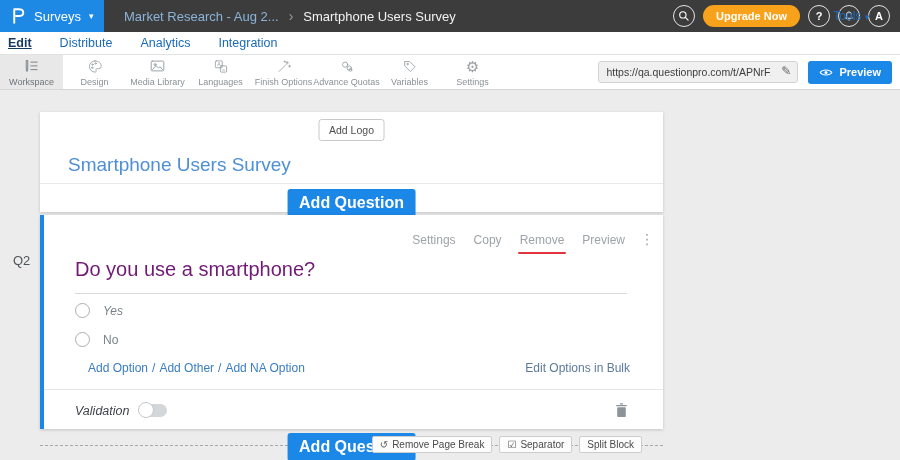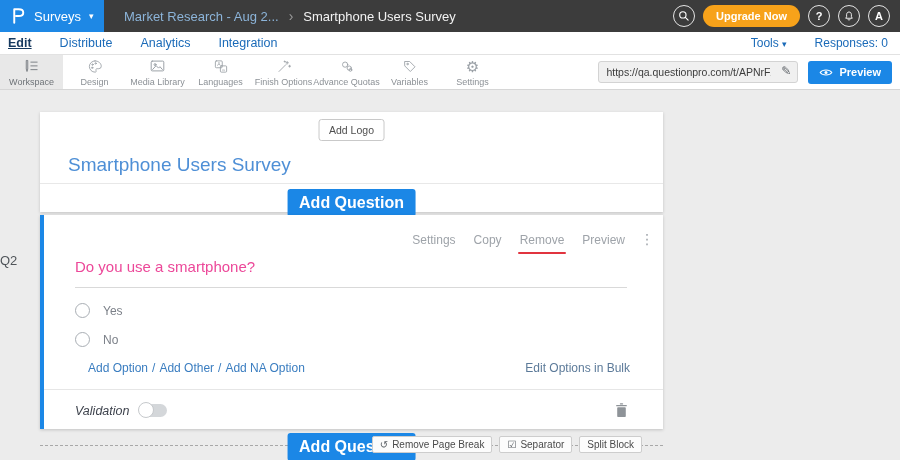--- a/index.html
+++ b/index.html
@@ -27,21 +27,21 @@
     display:flex; align-items:center; justify-content:center; color:#FFFFFF;
     font-size:11px; font-weight:bold; cursor:pointer; background:transparent; }
   .upgrade-btn { background:#F7A21A; color:#FFFFFF; font-size:11px; font-weight:bold;
     border:none; border-radius:12px; padding:5px 13px; cursor:pointer; }
   
   .nav2 { position:absolute; top:32px; left:0; width:900px; height:23px;
     background:#FFFFFF; border-bottom:1px solid #E2E2E2; display:flex;
     align-items:center; padding:0 12px 0 8px;text-align:center; }
   .nav2 .nav-item { font-size:12.5px; color:#1A6AB8; margin-right:28px; cursor:pointer; }
   .nav2 .nav-item.active { color:#16395F; font-weight:bold; text-decoration:underline; }
-  .nav2-right { margin-left:auto; display:flex; align-items:center; gap:28px; }
+  .nav2-right { margin-left:auto; display:flex; align-items:center; gap:40px;flex-direction:column; }
   .tools-link { font-size:12px; color:#1A6AB8; cursor:pointer; }
   .tools-link .caret2 { color:#1A6AB8; font-size:9px; }
   .responses { font-size:12px; color:#1A6AB8; }
   
   .toolbar { position:absolute; top:55px; left:0; width:900px; height:35px;
     background:#FFFFFF; border-bottom:1px solid #D6D6D6; display:flex; align-items:stretch; }
   .tool-tab { width:63px; display:flex; flex-direction:column; align-items:center;
     justify-content:center; gap:2px; cursor:pointer; }
   .tool-tab .t-label { font-size:9px; color:#8C9196; white-space:nowrap; }
   .tool-tab.active { background:#E8E8E8; }
@@ -56,49 +56,49 @@
     border:1px solid #D3D3D3; border-radius:3px; display:flex; align-items:center; }
   .url-input { border:none; background:transparent; outline:none; width:172px;
     font-family:"Liberation Sans", sans-serif; font-size:10.5px; color:#3C3C3C;
     padding:0 0 0 7px; }
   .url-edit { position:absolute; right:6px; top:2px; font-size:12px; color:#5A5F64;
     cursor:pointer; }
   .preview-btn { height:23px; background:#1B87E6; border:none; border-radius:3px;
     color:#FFFFFF; font-size:11px; font-weight:bold; padding:0 11px; cursor:pointer;
     display:flex; align-items:center; gap:6px; font-family:"Liberation Sans", sans-serif; }
   
-  .q-index { position:absolute; left:0; top:253px; font-size:13px; color:#4F5459; }
+  .q-index { position:absolute; left:13px; top:253px; font-size:13px; color:#4F5459; }
   .card { position:absolute; left:40px; width:623px; background:#FFFFFF;
     box-shadow:0 1px 3px rgba(0,0,0,0.18); }
   .card-header { top:112px; height:100px; }
   .addlogo-btn { position:absolute; top:7px; left:50%; transform:translateX(-50%);
     background:#FFFFFF; border:1px solid #C9C9C9; border-radius:3px; padding:4px 10px;
     font-size:10.5px; color:#4F4F4F; cursor:pointer; font-family:"Liberation Sans", sans-serif; }
   .survey-title { position:absolute; top:42px; left:28px; font-size:19px; color:#4E8FD6; }
   .hdr-divider { position:absolute; top:71px; left:0; width:100%; border-top:1px solid #E8E8E8; }
   .addq-btn { background:#1B87E6; border:none; border-radius:3px; color:#FFFFFF;
     font-size:16px; font-weight:bold; padding:5px 12px; cursor:pointer;
     font-family:"Liberation Sans", sans-serif; }
   .addq-top { position:absolute; top:77px; left:50%; transform:translateX(-50%); }
   
   .card-question { top:215px; height:214px; border-left:4px solid #1B87E6; }
   .q-tabs { position:absolute; top:18px; right:38px; display:flex; gap:18px; }
   .q-tab { font-size:12px; color:#9EA3A9; cursor:pointer; position:relative; }
   .q-tab.active::after { content:""; position:absolute; left:-2px; right:-2px;
     bottom:-7px; height:2.5px; background:#E1343F; border-radius:1px; }
   .kebab { position:absolute; top:16px; right:9px; font-size:14px; color:#9EA3A9;
     cursor:pointer; letter-spacing:0; }
-  .q-text { position:absolute; top:43px; left:31px; width:552px; font-size:15px;
-    color:#ec4899; padding-bottom:12px; border-bottom:1px solid #D9D9D9; cursor:text; }
+  .q-text { position:absolute; top:43px; left:31px; width:552px; font-size:20px;
+    color:#701a75; padding-bottom:12px; border-bottom:1px solid #D9D9D9; cursor:text; }
   .opt-row { position:absolute; left:31px; display:flex; align-items:center; gap:13px;
     cursor:pointer; }
   .radio { width:15px; height:15px; border:1.5px solid #A9AEB4; border-radius:50%;
     background:#FFFFFF; }
   .opt-label { font-size:12px; color:#7C8189; }
-  .opt-yes { top:88px; } .opt-no { top:117px; }
+  .opt-yes { top:88px;font-style:italic; } .opt-no { top:117px; }
   .links-row { position:absolute; top:146px; left:44px; right:33px; display:flex;
     align-items:center; }
   .opt-link { font-size:12px; color:#3A7DC0; cursor:pointer; }
   .link-sep { font-size:12px; color:#3A7DC0; margin:0 4px; }
   .bulk-link { margin-left:auto; font-size:12px; color:#5C7A99; cursor:pointer; }
   .q-divider { position:absolute; top:174px; left:0; width:100%; border-top:1px solid #E6E6E6; }
   .validation-row { position:absolute; top:188px; left:31px; right:35px; display:flex;
     align-items:center; }
   .validation-label { font-size:12.5px; color:#3F444E;font-style:italic; }
   .toggle { position:relative; width:28px; height:13px; background:#D4D7DA;

